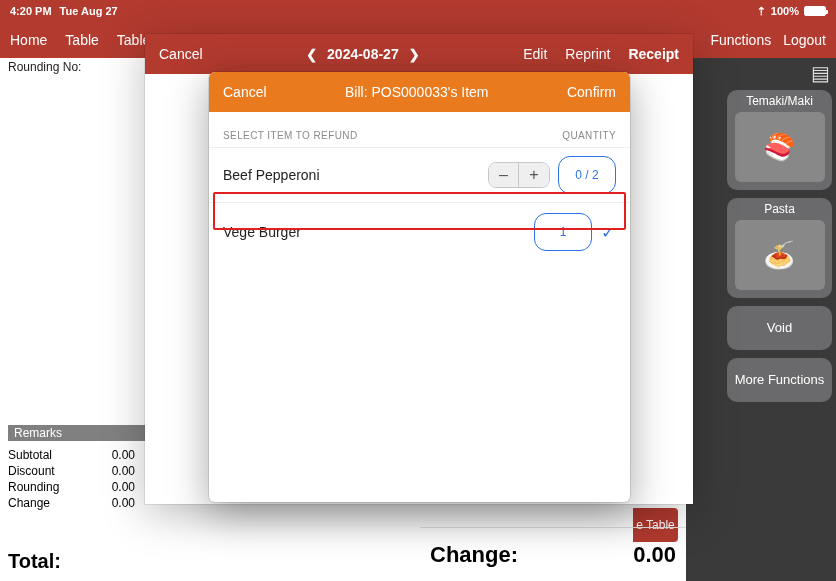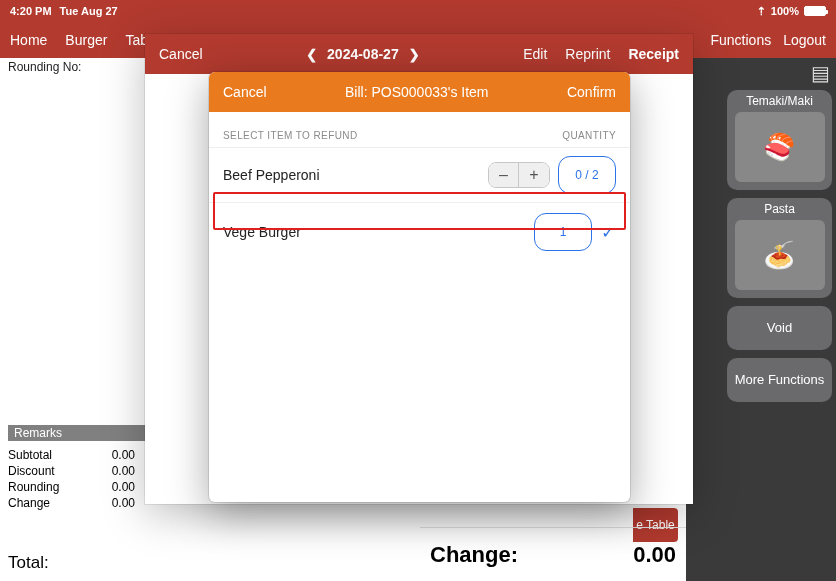--- a/index.html
+++ b/index.html
@@ -13,21 +13,21 @@
 
     .nav-bar { position: absolute; top: 22px; left: 0; right: 0; height: 36px; background: #B23A2F; display: flex; align-items: center; padding: 0 10px; color: #fff; font-size: 14px; }
     .nav-bar .nav-item { margin-right: 18px; cursor: pointer; }
     .nav-bar .nav-right { margin-left: auto; display: flex; gap: 12px; }
 
     .left-panel { position: absolute; left: 0; top: 58px; width: 145px; bottom: 0; background: #fff; }
     .left-panel .field-row { display: flex; justify-content: space-between; padding: 2px 8px; font-size: 12px; color: #222; }
     .left-panel .header-row { display: flex; padding: 2px 8px; font-size: 12px; color: #222; }
     .left-panel .remarks-bar { background: #808080; color: #fff; position: absolute; top: 367px; left: 8px; width: 146px; padding: 1px 6px; font-size: 12px; }
     .left-panel .sumrow { position: absolute; left: 8px; width: 127px; display: flex; justify-content: space-between; font-size: 12px; }
-    .left-panel .total-row { position: absolute; bottom: 8px; left: 8px; font-size: 17px; font-weight: 400; }
+    .left-panel .total-row { position: absolute; bottom: 8px; left: 8px; font-size: 20px; font-weight: 700; }
 
     .search-row { position: absolute; top: 58px; left: 145px; right: 420px; height: 38px; background: #f3f3f3; display: flex; align-items: center; padding: 0 10px; font-size: 14px; color: #777; border-bottom: 1px solid #ddd; }
     .bill-list { position: absolute; top: 96px; left: 145px; right: 420px; background: #fff; }
     .bill-row { height: 44px; display: flex; align-items: center; padding: 0 10px; font-size: 14px; border-bottom: 1px solid #e7e7e7; }
     .bill-row.sel { background: #d8d8d8; }
 
     .right-panel { position: absolute; right: 0; top: 58px; width: 150px; bottom: 0; background: #3a3a3b; padding: 6px; display: flex; flex-direction: column; gap: 8px; }
     .right-panel .barcode-row { display: flex; justify-content: flex-end; color: #ddd; font-size: 20px; line-height: 18px; height: 18px; }
     .right-panel .cat-btn { margin-left: 35px; width: 105px; height: 100px; background: #6a6a6c; border-radius: 10px; display: flex; flex-direction: column; align-items: center; color: #fff; font-size: 12px; overflow: hidden; cursor: pointer; }
     .right-panel .cat-btn .lbl { height: 22px; display: flex; align-items: center; }
@@ -85,21 +85,21 @@
   </div>
   <div class="right">
     <span>⇡</span>
     <span>100%</span>
     <span class="battery"></span>
   </div>
 </div>
 
 <div class="nav-bar">
   <span class="nav-item">Home</span>
-  <span class="nav-item">Burger</span>
+  <span class="nav-item">Table</span>
   <span class="nav-item">Table La</span>
   <div class="nav-right">
     <span>Functions</span>
     <span>Logout</span>
   </div>
 </div>
 
 <div class="left-panel">
   <div class="field-row">
       <span>Rounding No:</span>

